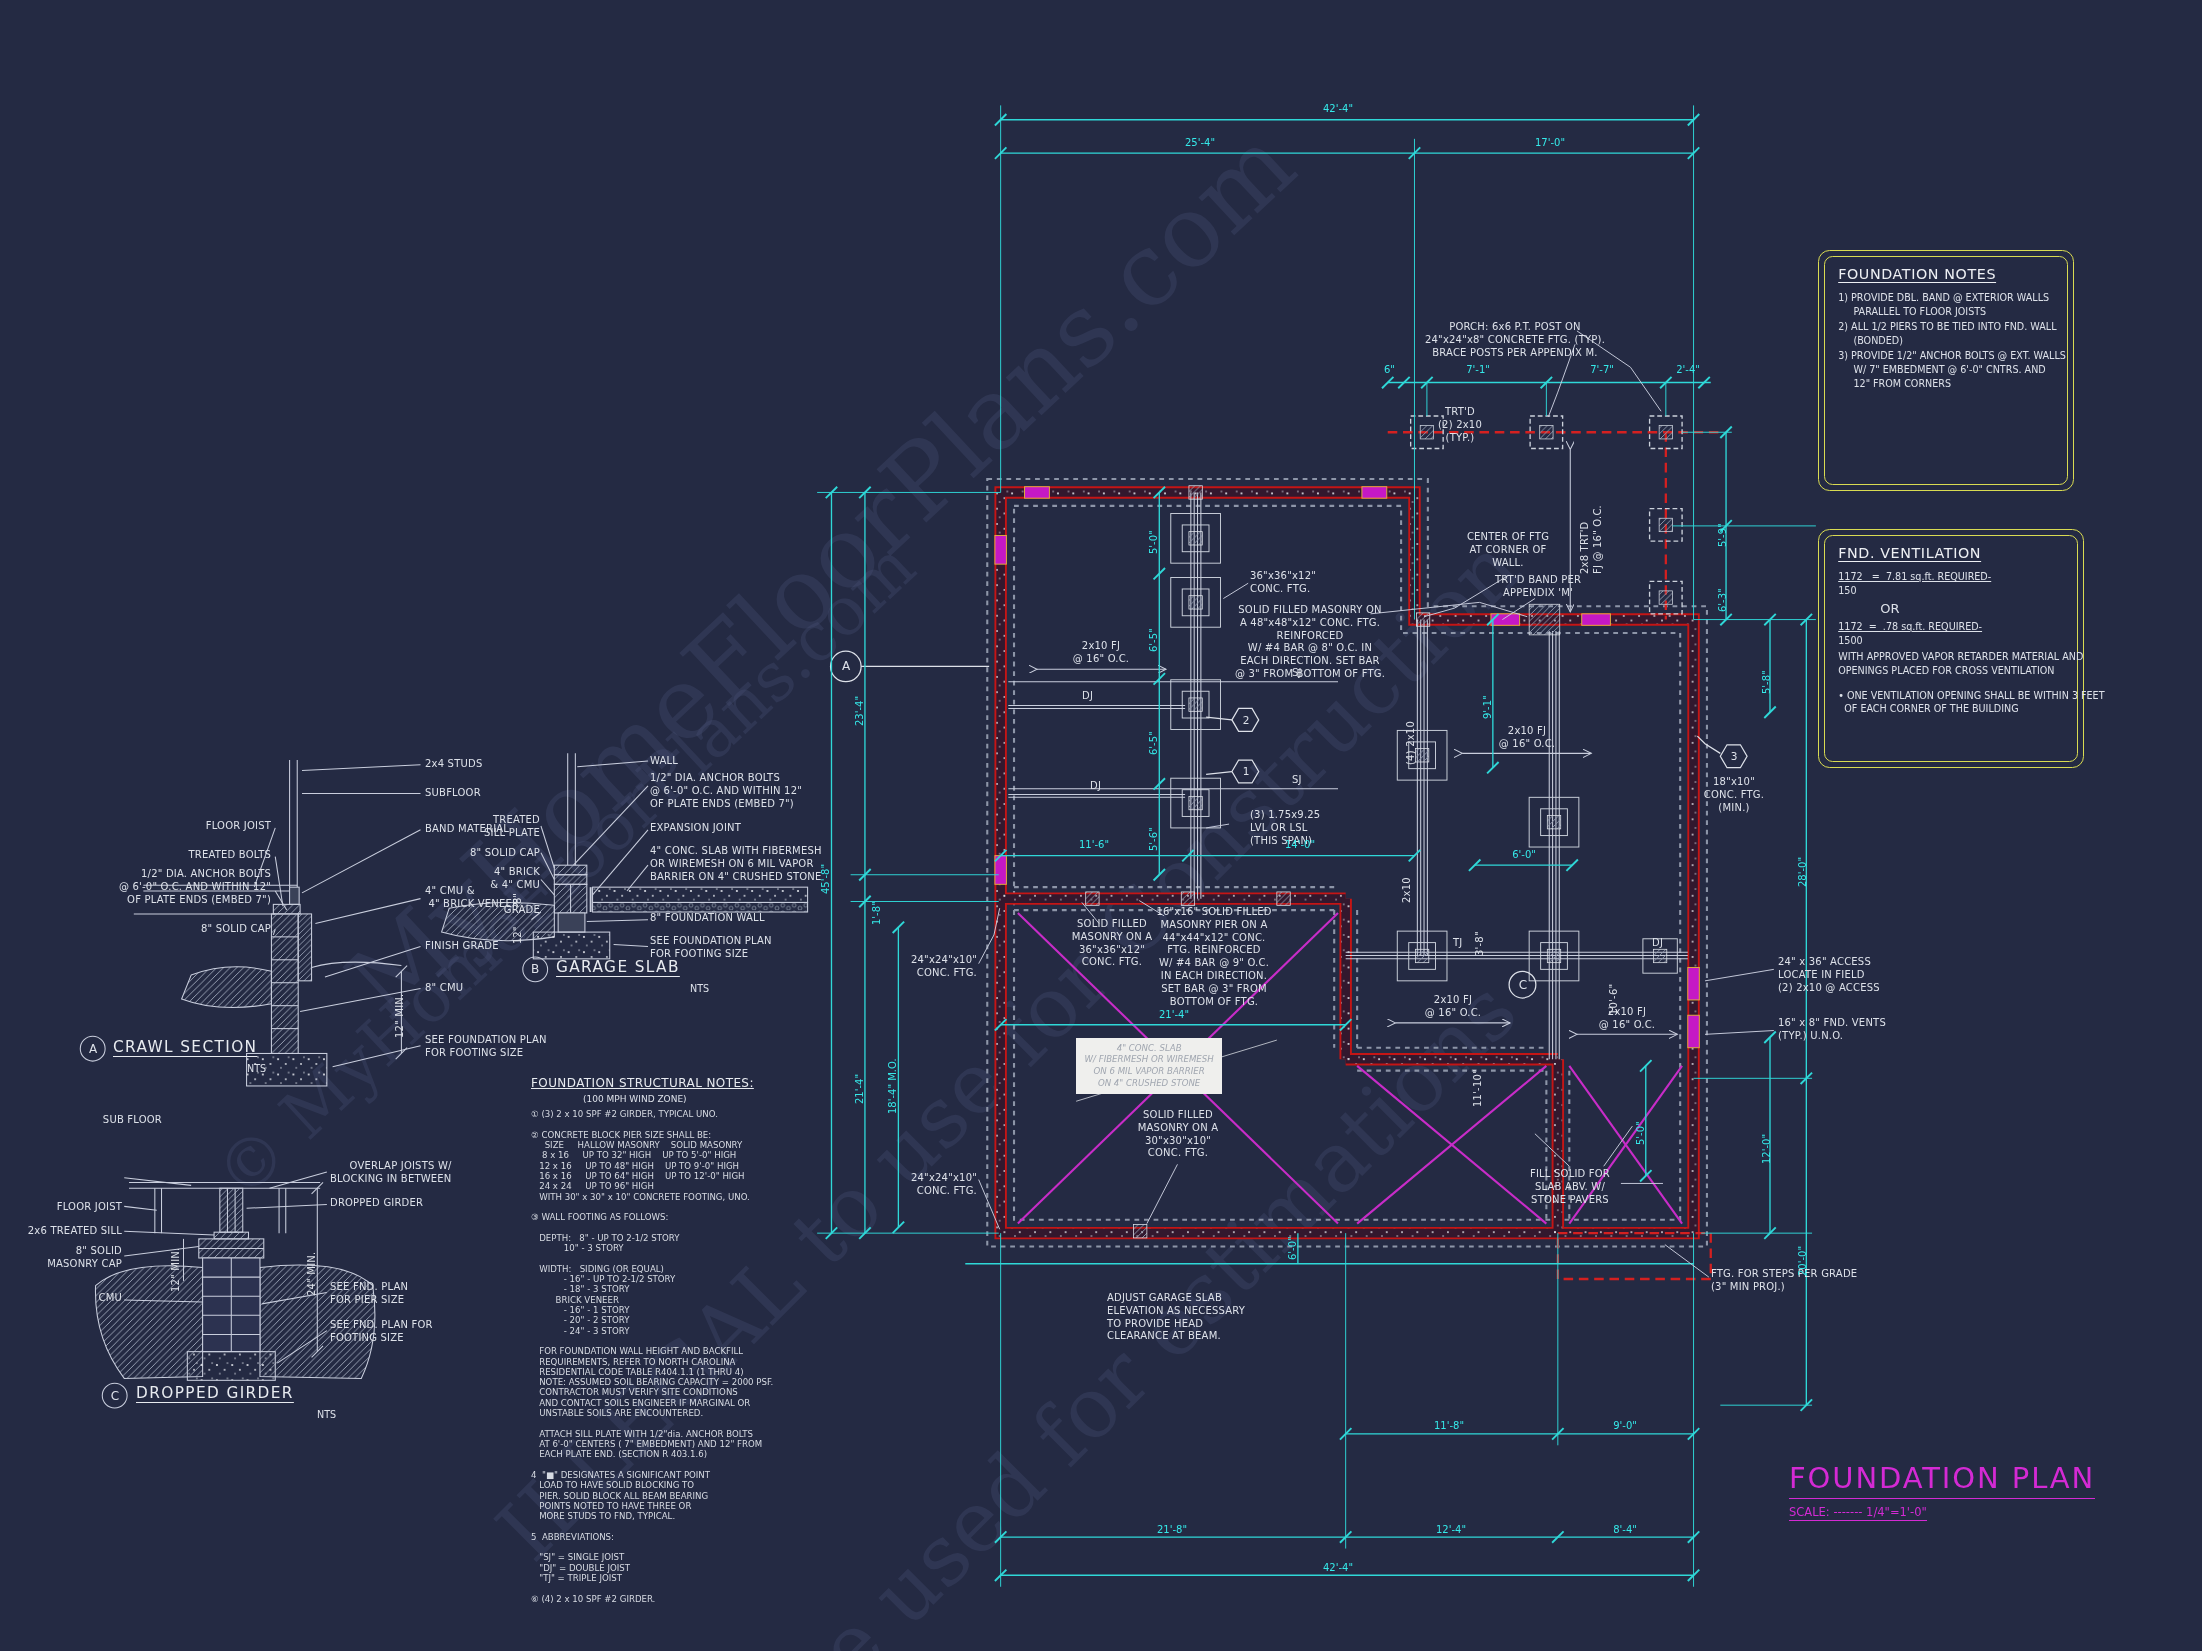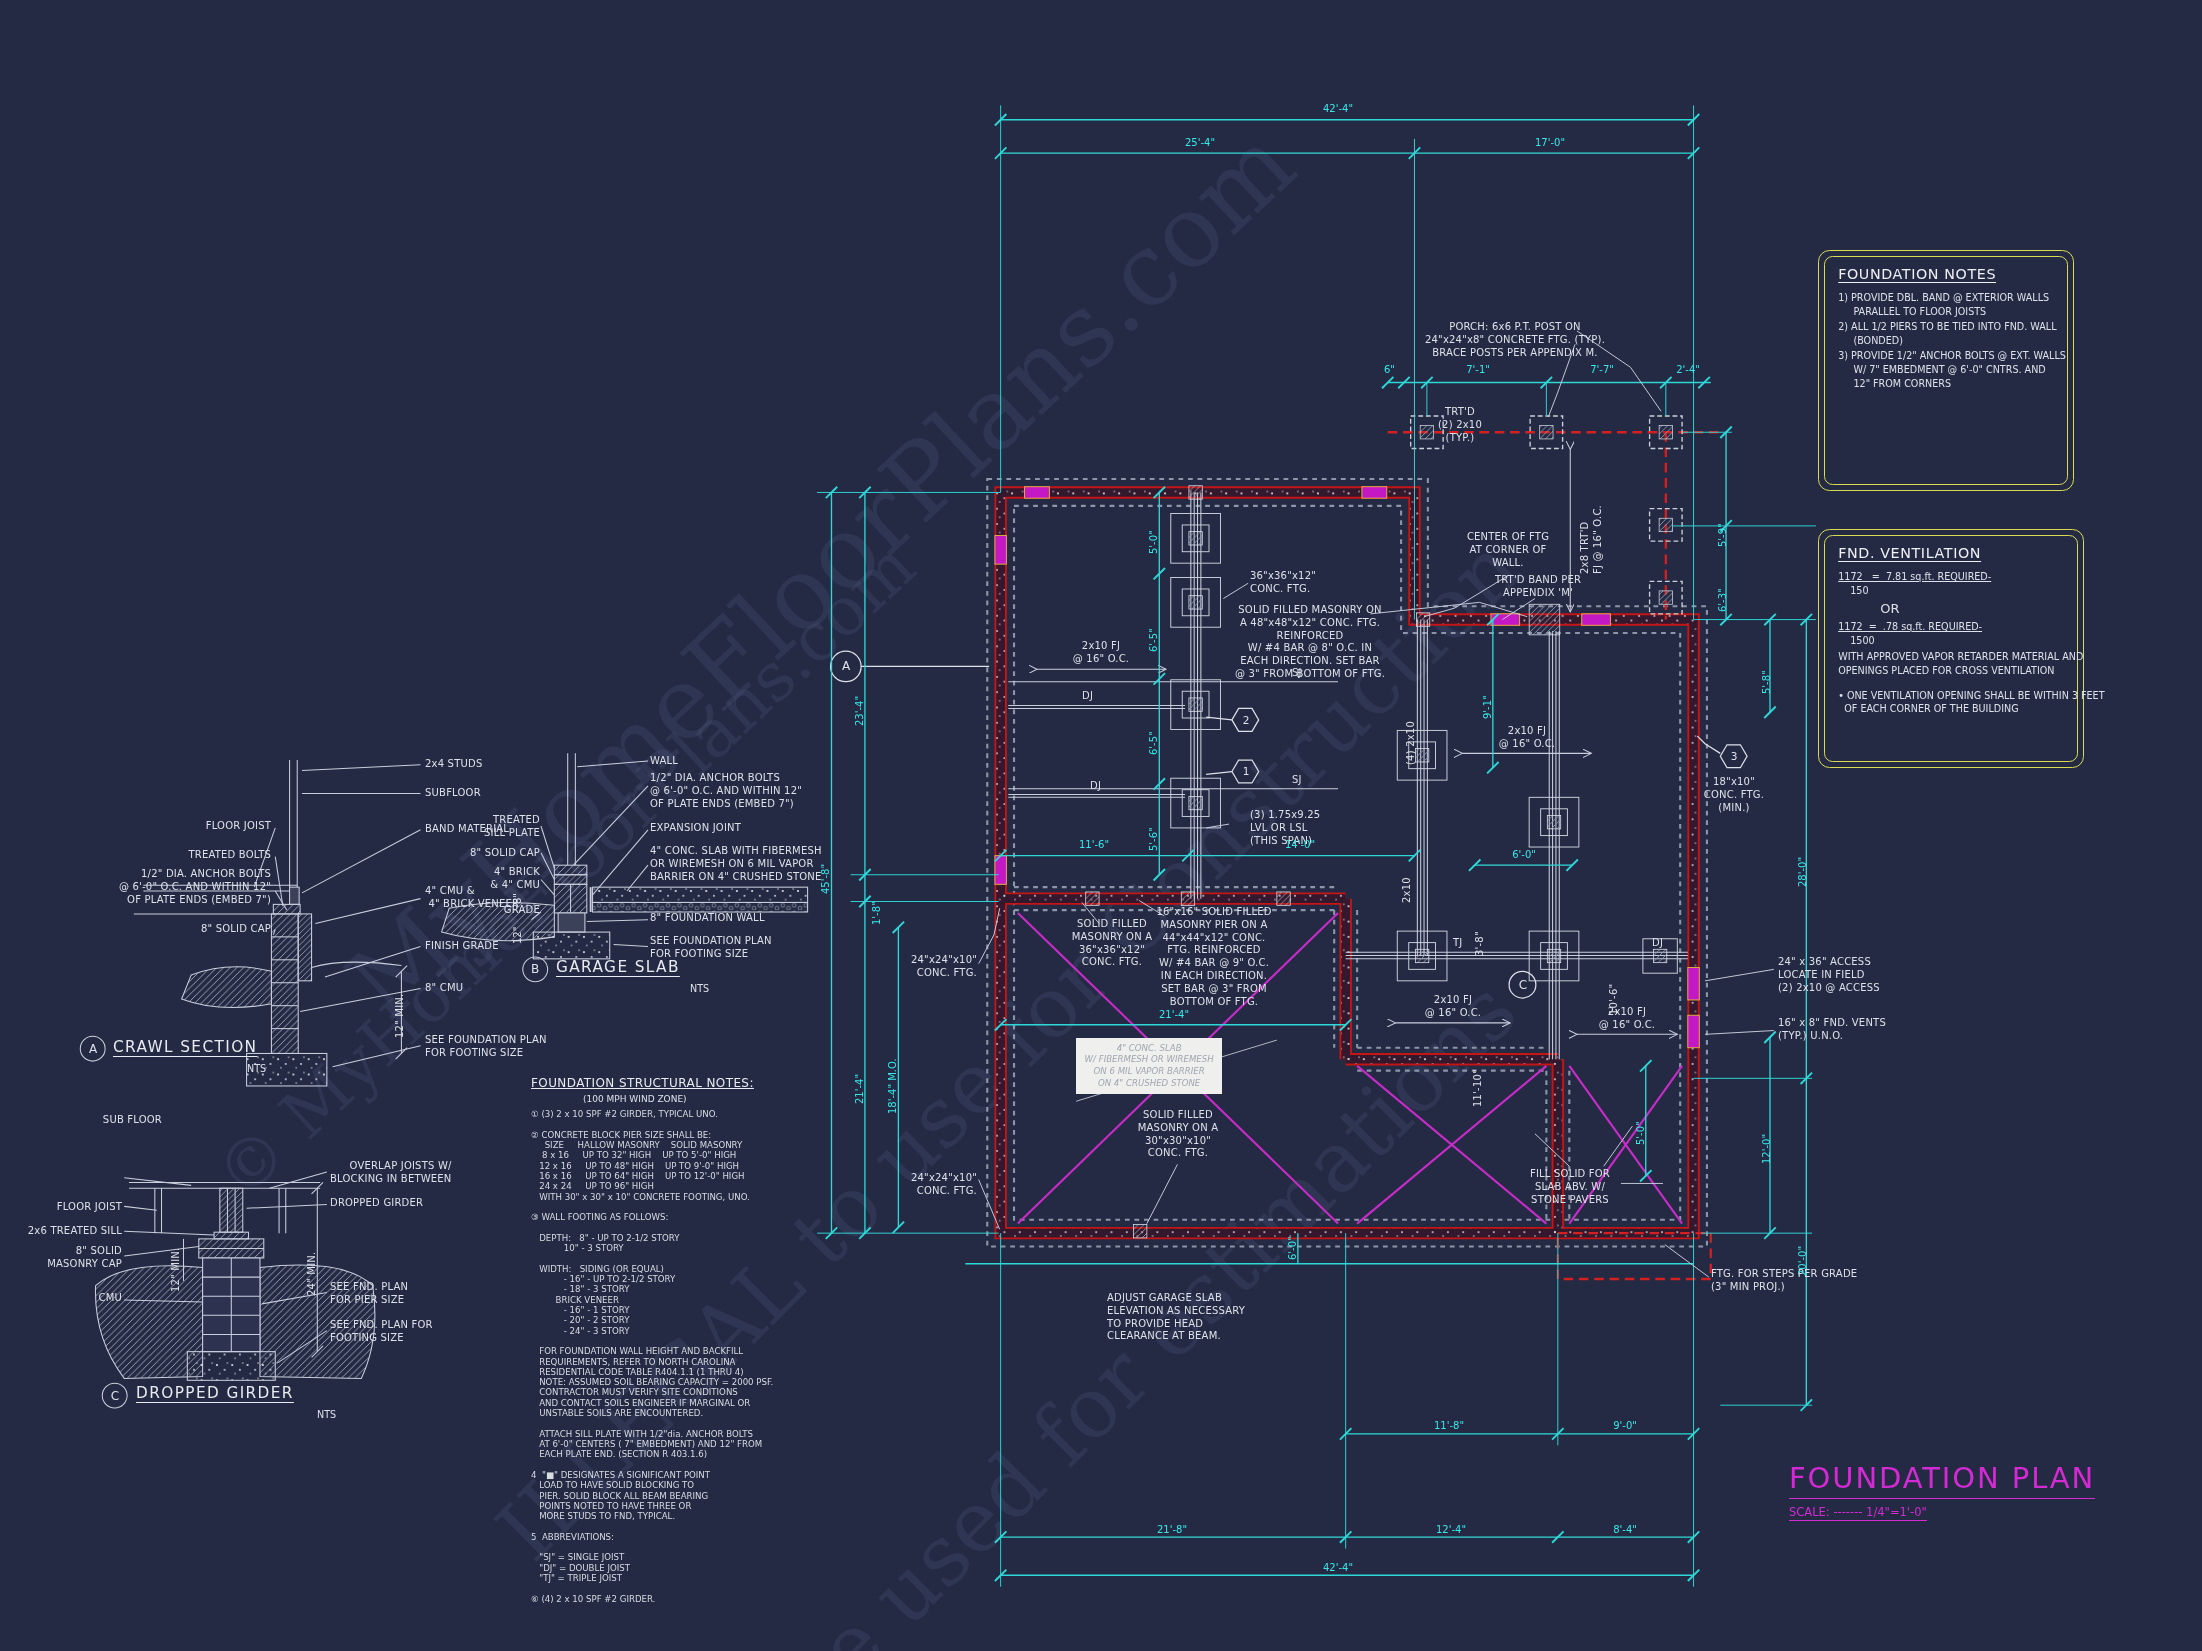--- a/index.html
+++ b/index.html
@@ -16,21 +16,21 @@
   .dim.c{transform:translateX(-50%);text-align:center;}
   .dim.v{transform:rotate(-90deg);transform-origin:0 0;}
   .bub{position:absolute;color:#dde1e9;font-size:12px;transform:translate(-50%,-50%);}
   .box{position:absolute;border:1.9px solid #d9db52;border-radius:11.5px;padding:4.8px;box-sizing:border-box;}
   .box .inner{border:1.4px solid #d9db52;border-radius:8.6px;width:100%;height:100%;
               box-sizing:border-box;padding:9.6px 13.4px;}
   .boxtitle{color:#eef0f4;font-size:14.3px;letter-spacing:0.6px;text-decoration:underline;
             text-underline-offset:2.9px;margin-bottom:8.6px;white-space:pre;}
   .boxbody{color:#dde1e9;font-size:9.6px;line-height:1.5;white-space:pre;}
   .vline{color:#dde1e9;font-size:9.6px;line-height:1.45;white-space:pre;text-decoration:underline;}
-  .vden{color:#dde1e9;font-size:9.6px;line-height:1.45;white-space:pre;margin-left:12px;}
+  .vden{color:#dde1e9;font-size:9.6px;line-height:1.45;white-space:pre;}
   .vor{color:#dde1e9;font-size:13px;line-height:1.45;margin:1.9px 0 1.9px 42px;}
   .vpara{color:#dde1e9;font-size:9.6px;line-height:1.42;white-space:pre;margin-top:1.9px;}
   .notes-title{position:absolute;color:#e8ebf0;font-size:12px;text-decoration:underline;letter-spacing:0.4px;}
   .notes-sub{position:absolute;color:#dde1e9;font-size:9px;}
   .notes-body{position:absolute;color:#d7dbe3;font-size:8.6px;line-height:1.2;white-space:pre;}
   .ptitle{position:absolute;color:#d42ad4;font-size:29px;letter-spacing:1.9px;border-bottom:1.9px solid #d42ad4;padding-bottom:2.9px;}
   .pscale{position:absolute;color:#d42ad4;font-size:11.5px;border-bottom:1px solid #d42ad4;padding-bottom:1px;white-space:pre;}
   .slabnote{position:absolute;background:#efefed;color:#a0a6b0;font-size:8.6px;line-height:1.35;
             white-space:pre;text-align:center;padding:4.8px 8.6px;font-style:italic;}
   .dettitle{position:absolute;color:#e8ebf0;font-size:15.3px;letter-spacing:1.4px;text-decoration:underline;text-underline-offset:3.8px;}

